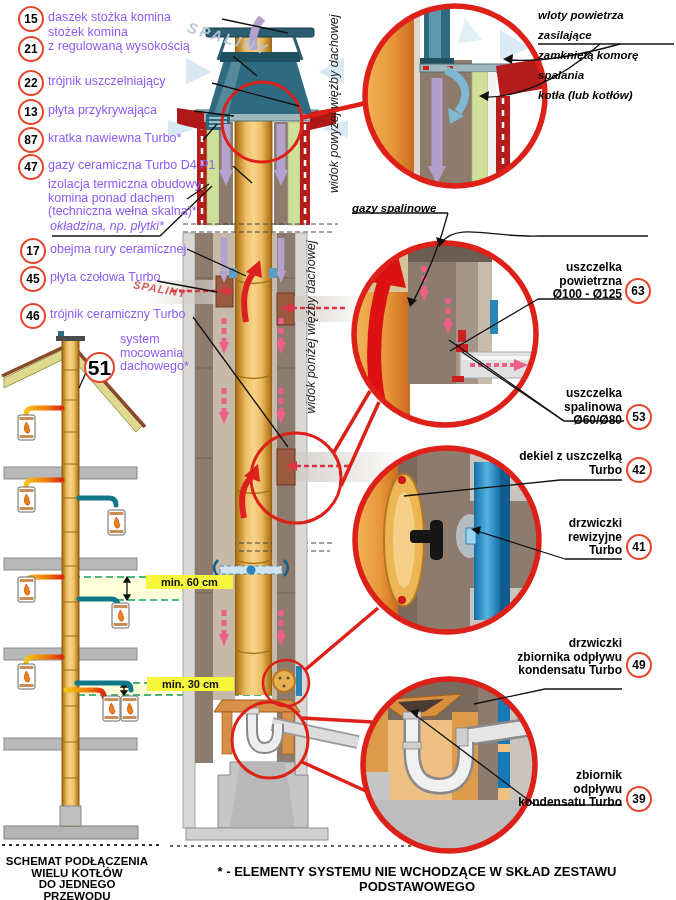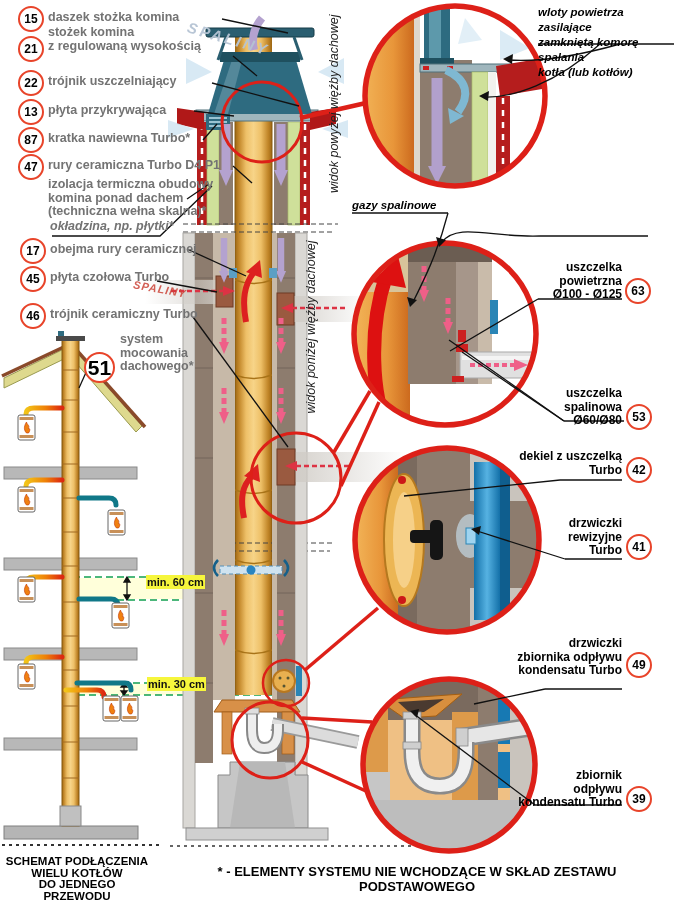--- a/index.html
+++ b/index.html
@@ -1,36 +1,36 @@
 <!DOCTYPE html>
 <html><head>
 <meta charset="utf-8">
 <style>
   html,body{margin:0;padding:0;background:#fff}
   .canvas{position:relative;width:676px;height:900px;background:#fff;overflow:hidden;
           font-family:"Liberation Sans",sans-serif;color:#111}
   .art{position:absolute;left:0;top:0}
   .txt{position:absolute}
-  .lab{font-weight:bold;font-size:12.5px;line-height:13.5px;white-space:pre-line;color:#737373}
+  .lab{font-weight:normal;font-size:12.5px;line-height:13.5px;white-space:pre-line;color:#8b5cf6}
   .lab.it{font-style:italic}
   .num{position:absolute;width:26px;height:26px;border:2.5px solid #e8442a;border-radius:50%;
        background:#fff;display:flex;align-items:center;justify-content:center;
        font-weight:bold;font-size:12px;color:#000;box-sizing:border-box}
   .num.big{width:31px;height:31px;font-size:21px}
   .rlab{position:absolute;text-align:right;font-weight:bold;font-size:12px;line-height:13.5px;
         white-space:pre-line;color:#000}
-  .flow{position:absolute;font-weight:bold;font-style:italic;font-size:11.5px;line-height:15px;
+  .flow{position:absolute;font-weight:bold;font-style:italic;font-size:11.5px;line-height:20px;
         white-space:pre-line;color:#000}
   .vlab{position:absolute;font-style:italic;font-size:12.5px;color:#222;text-align:center;
         transform:rotate(-90deg);white-space:nowrap}
   .wm{position:absolute;font-weight:bold;font-style:italic;white-space:nowrap}
   .wm1{letter-spacing:3px;font-size:15px;color:#b6c4d4;transform:rotate(16deg);opacity:.95}
   .wm2{letter-spacing:1px;font-size:11px;color:#cc4438;transform:rotate(10deg);opacity:.85}
   .badge{position:absolute;background:#f6f63c;font-weight:bold;font-size:11px;
-         padding:1px 1px;color:#111;white-space:nowrap}
+         padding:1px 15px;color:#111;white-space:nowrap}
   .cap{position:absolute;font-weight:bold;font-size:11.5px;line-height:11.5px;text-align:center;
        white-space:pre-line;color:#000}
   .note{position:absolute;font-weight:bold;font-size:13px;text-align:center;color:#000}
 </style>
 </head>
 <body>
 
 <div class="canvas">
 
 <svg class="art" width="676" height="900" viewBox="0 0 676 900">
@@ -467,21 +467,21 @@
 <span class="num" style="left:18px;top:36px">21</span>
 <div class="txt lab" style="left:48px;top:26px">stożek komina
 z regulowaną wysokością</div>
 <span class="num" style="left:18px;top:70px">22</span>
 <div class="txt lab" style="left:48px;top:75px">trójnik uszczelniający</div>
 <span class="num" style="left:18px;top:99px">13</span>
 <div class="txt lab" style="left:48px;top:104px">płyta przykrywająca</div>
 <span class="num" style="left:18px;top:127px">87</span>
 <div class="txt lab" style="left:48px;top:132px">kratka nawiewna Turbo*</div>
 <span class="num" style="left:18px;top:154px">47</span>
-<div class="txt lab" style="left:48px;top:159px">rury ceramiczna Turbo D4 P1</div>
+<div class="txt lab" style="left:48px;top:159px">gazy ceramiczna Turbo D4 P1</div>
 
 <div class="txt lab" style="left:48px;top:178px">izolacja termiczna obudowy
 komina ponad dachem
 (techniczna wełna skalna)*</div>
 <div class="txt lab it" style="left:50px;top:220px">okładzina, np. płytki*</div>
 
 <span class="num" style="left:20px;top:238px">17</span>
 <div class="txt lab" style="left:50px;top:243px">obejma rury ceramicznej</div>
 <span class="num" style="left:20px;top:266px">45</span>
 <div class="txt lab" style="left:50px;top:271px">płyta czołowa Turbo</div>

